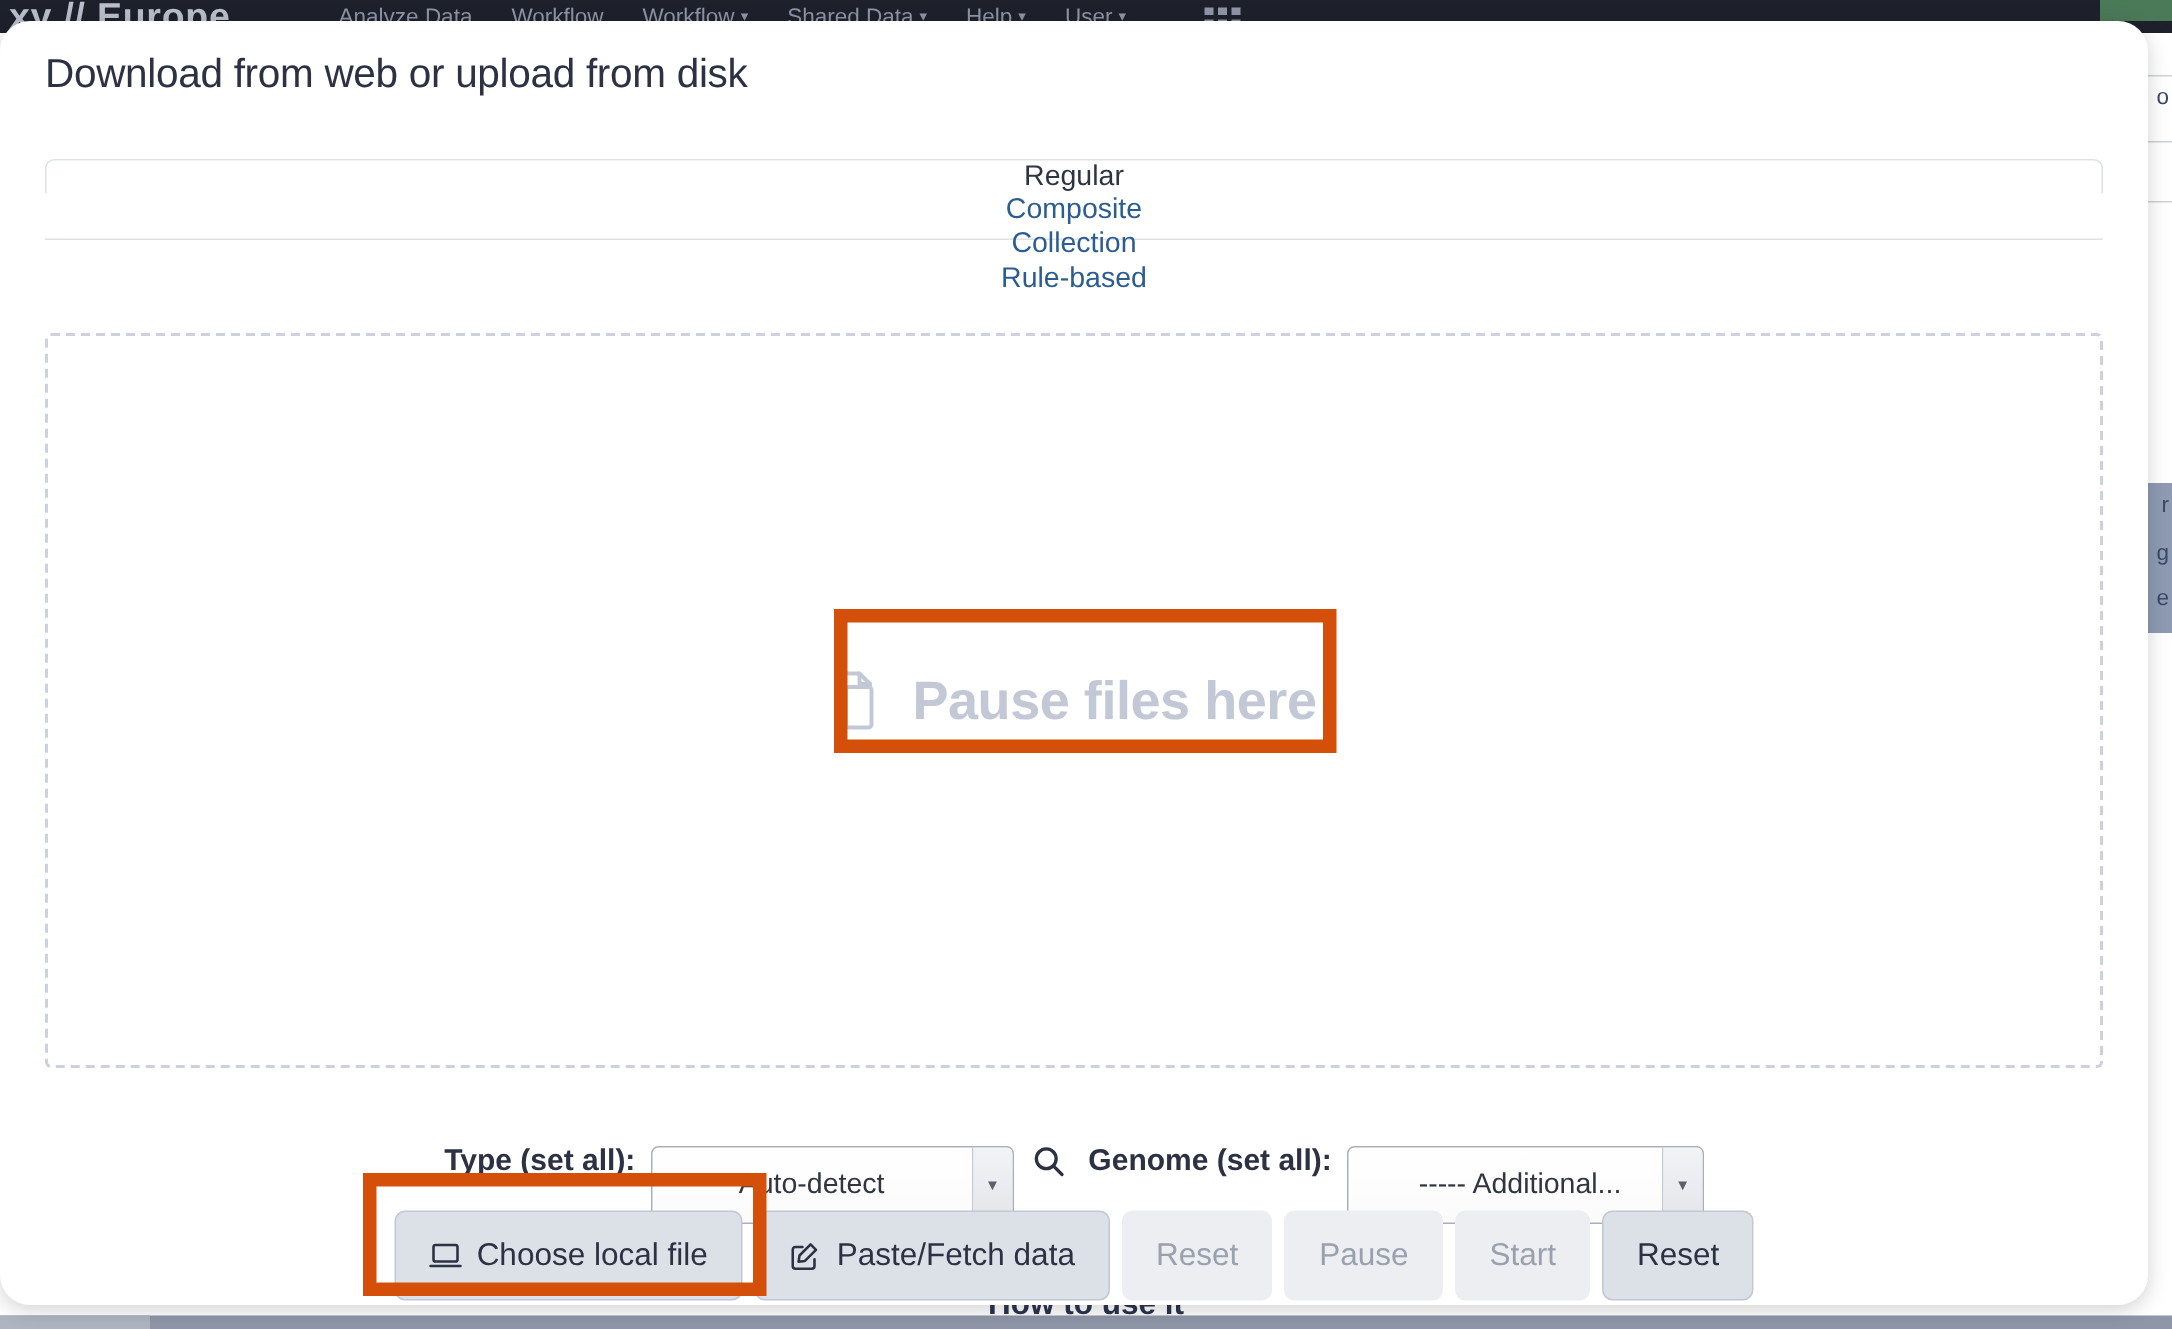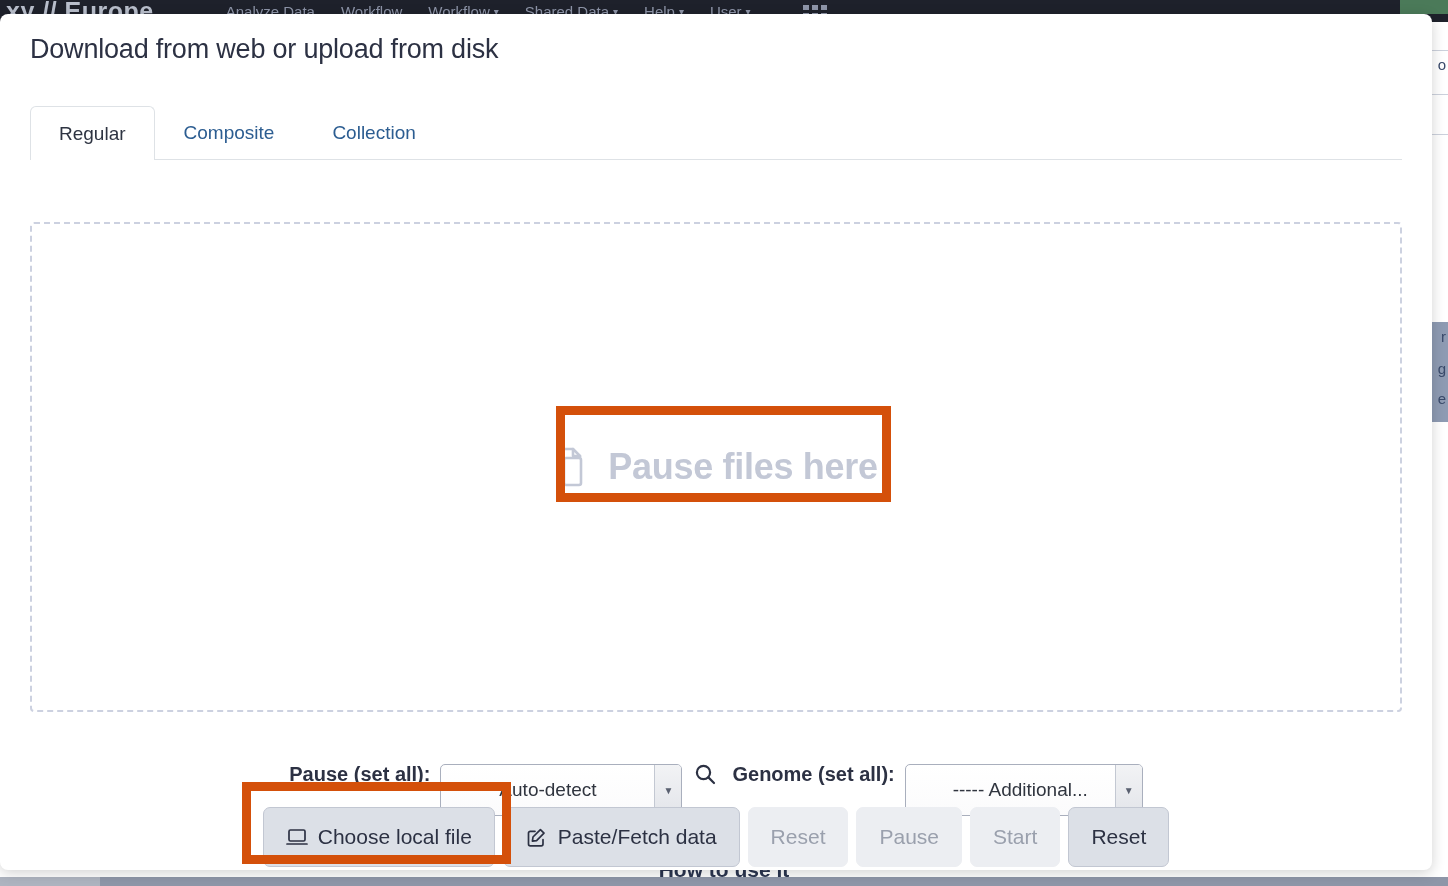--- a/index.html
+++ b/index.html
@@ -133,21 +133,21 @@
     background: #aeb4c0;
   }
 
   
   #upload-modal {
     position: absolute;
     left: 0; top: 14px;
     width: 1432px;
     height: 856px;
     background: #ffffff;
-    border-radius: 8px;
+    border-radius: 20px;
     box-shadow: 0 3px 14px rgba(0,0,0,.18);
     box-sizing: border-box;
   }
   .modal-title {
     position: absolute;
     left: 30px; top: 20px;
     font-size: 27px;
     color: #2c3143;
     letter-spacing: -.2px;
   }
@@ -155,20 +155,21 @@
   
   .tabs {
     position: absolute;
     left: 30px; top: 92px;
     width: 1372px;
     height: 54px;
     display: flex;
     align-items: stretch;
     border-bottom: 1px solid #dee2e6;
     box-sizing: border-box;
+    flex-direction: column;
   }
   .tab {
     display: flex;
     align-items: center;
     justify-content: center;
     padding: 0 28px;
     font-size: 19px;
     color: #2c5d91;
     cursor: pointer;
     border: 1px solid transparent;
@@ -377,37 +378,38 @@
 </div>
 
 <div id="upload-modal">
 
   <div class="modal-title">Download from web or upload from disk</div>
 
   <div class="tabs">
     <div class="tab active">Regular</div>
     <div class="tab">Composite</div>
     <div class="tab">Collection</div>
+    <div class="tab">Rule-based</div>
   </div>
 
   <div class="dropzone">
     <div class="drop-inner">
       <span class="drop-icon">
         <svg width="38" height="42" viewBox="0 0 38 42" fill="none" stroke="#c3c8d6" stroke-width="2.6" stroke-linecap="round" stroke-linejoin="round">
           <path d="M4 30 V5 a2 2 0 0 1 2-2 h13 l7 7 v1"></path>
           <path d="M19 3 v7 h7"></path>
           <path d="M12 12 h13 a2 2 0 0 1 2 2 v23 a2 2 0 0 1-2 2 H12 a2 2 0 0 1-2-2 V14 a2 2 0 0 1 2-2 z"></path>
         </svg>
       </span>
       <span>Pause files here</span>
     </div>
   </div>
 
   <div class="settings-row">
-    <span class="settings-label">Pause (set all):</span>
+    <span class="settings-label">Type (set all):</span>
     <span class="select-box" id="type-select">
       <span class="sel-text">Auto-detect</span>
       <span class="sel-arrow">▼</span>
     </span>
     <span class="search-icon-btn">
       <svg width="22" height="22" viewBox="0 0 22 22" fill="none" stroke="#2c3143" stroke-width="2.2" stroke-linecap="round">
         <circle cx="9.5" cy="9.5" r="6.6"></circle>
         <line x1="14.4" y1="14.4" x2="20" y2="20"></line>
       </svg>
     </span>

